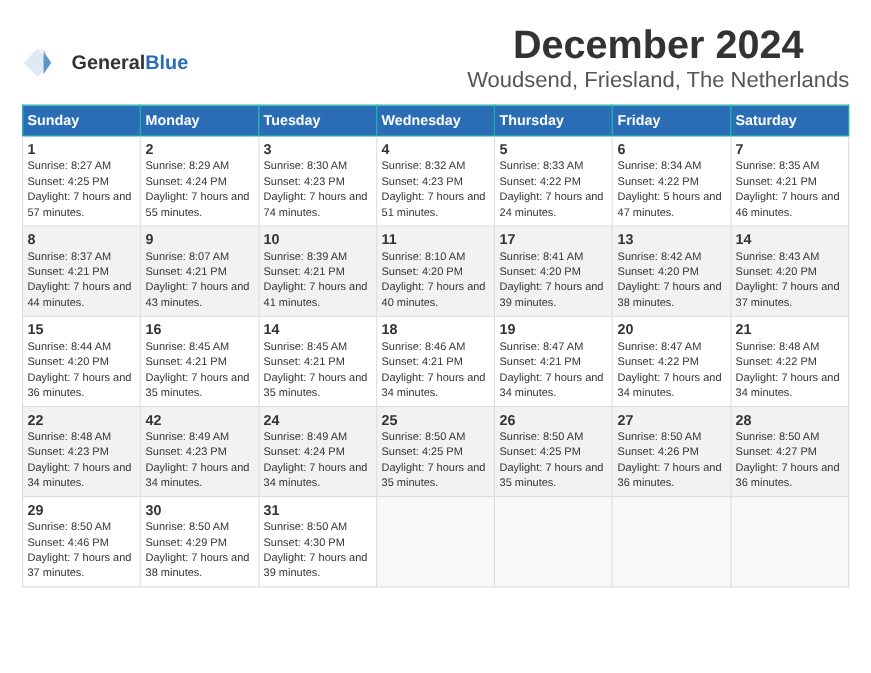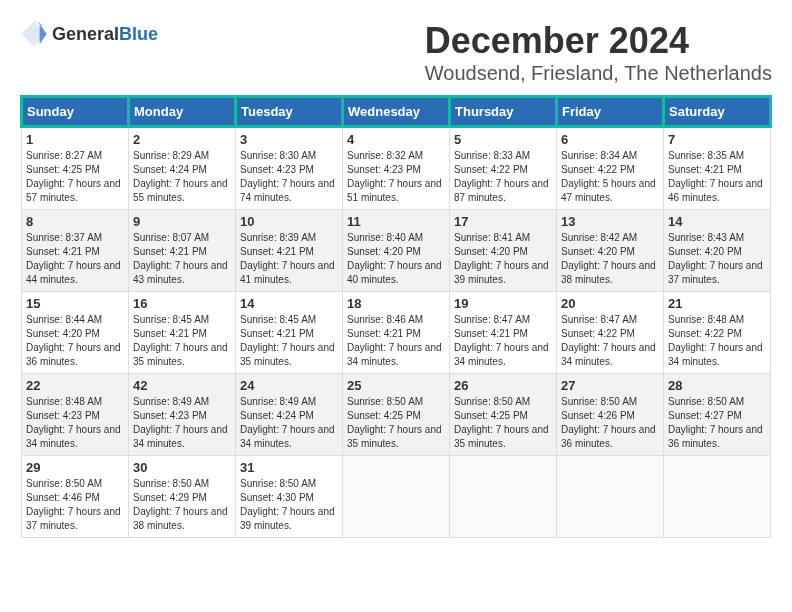--- a/index.html
+++ b/index.html
@@ -12,38 +12,39 @@
     }
     .header-area {
       display: flex;
       justify-content: space-between;
       align-items: flex-start;
       margin-bottom: 10px;
     }
     .logo {
       display: flex;
       align-items: center;
-      gap: 4px;
+      gap: 17px;
+      margin-top: 23px;
     }
     .logo-text-general {
       font-size: 18px;
       font-weight: bold;
       color: #333;
     }
     .logo-text-blue {
       font-size: 18px;
       font-weight: bold;
       color: #2a6db5;
     }
     .logo-icon {
       width: 28px;
       height: 28px;
     }
     .title-area {
-      text-align: left;
+      text-align: center;
     }
     .main-title {
       font-size: 36px;
       font-weight: bold;
       color: #333;
     }
     .subtitle {
       font-size: 20px;
       color: #555;
     }
@@ -52,21 +53,21 @@
       border-collapse: collapse;
       table-layout: fixed;
     }
     thead tr th {
       background-color: #2a6db5;
       color: #fff;
       font-size: 13px;
       font-weight: bold;
       padding: 6px 4px;
       text-align: left;
-      border: 3px solid #14b8a6;
+      border: 1px solid #14b8a6;
     }
     tbody tr {
       background: #fff;
     }
     tbody tr:nth-child(even) {
       background: #f2f2f2;
     }
     tbody td {
       vertical-align: top;
       padding: 4px 4px;
@@ -154,21 +155,21 @@
   <span>Sunrise: 8:32 AM</span><br>
   <span>Sunset: 4:23 PM</span><br>
   <span>Daylight: 7 hours and 51 minutes.</span>
 </div>
         </td>
         <td>
           <span class="day-number">5</span>
 <div class="day-info">
   <span>Sunrise: 8:33 AM</span><br>
   <span>Sunset: 4:22 PM</span><br>
-  <span>Daylight: 7 hours and 87 minutes.</span>
+  <span>Daylight: 7 hours and 24 minutes.</span>
 </div>
         </td>
         <td>
           <span class="day-number">6</span>
 <div class="day-info">
   <span>Sunrise: 8:34 AM</span><br>
   <span>Sunset: 4:22 PM</span><br>
   <span>Daylight: 5 hours and 47 minutes.</span>
 </div>
         </td>
@@ -202,21 +203,21 @@
           <span class="day-number">10</span>
 <div class="day-info">
   <span>Sunrise: 8:39 AM</span><br>
   <span>Sunset: 4:21 PM</span><br>
   <span>Daylight: 7 hours and 41 minutes.</span>
 </div>
         </td>
         <td>
           <span class="day-number">11</span>
 <div class="day-info">
-  <span>Sunrise: 8:40 AM</span><br>
+  <span>Sunrise: 8:10 AM</span><br>
   <span>Sunset: 4:20 PM</span><br>
   <span>Daylight: 7 hours and 40 minutes.</span>
 </div>
         </td>
         <td>
           <span class="day-number">17</span>
 <div class="day-info">
   <span>Sunrise: 8:41 AM</span><br>
   <span>Sunset: 4:20 PM</span><br>
   <span>Daylight: 7 hours and 39 minutes.</span>

